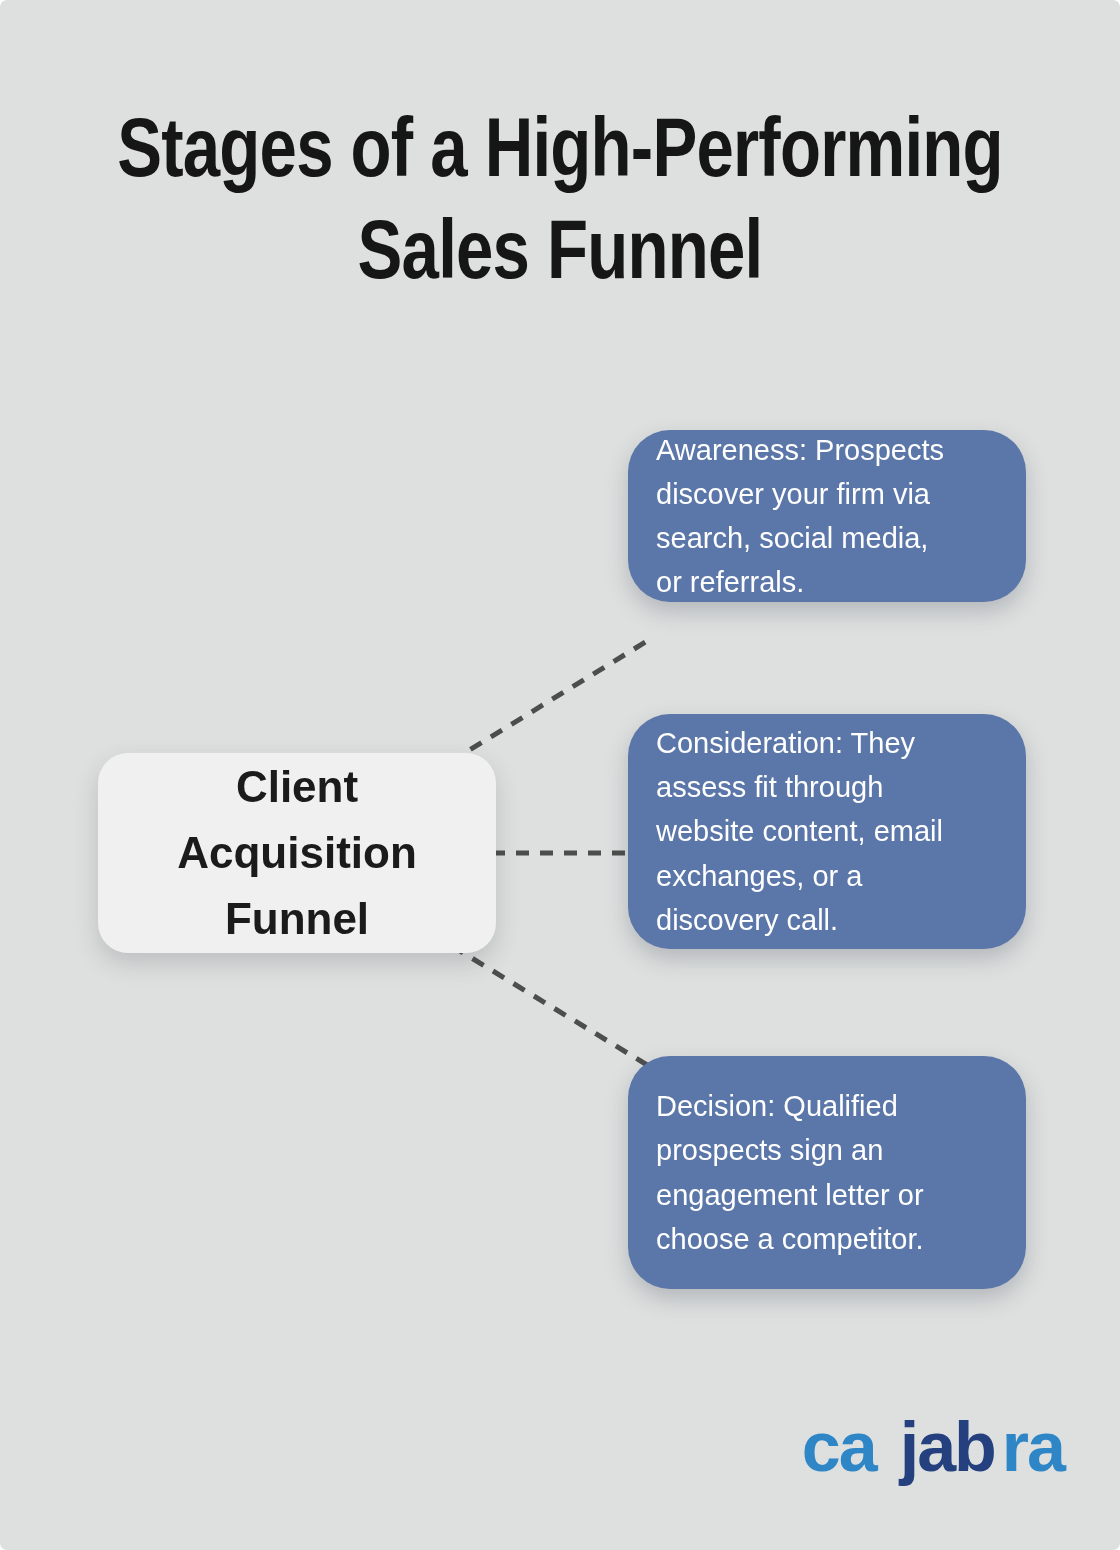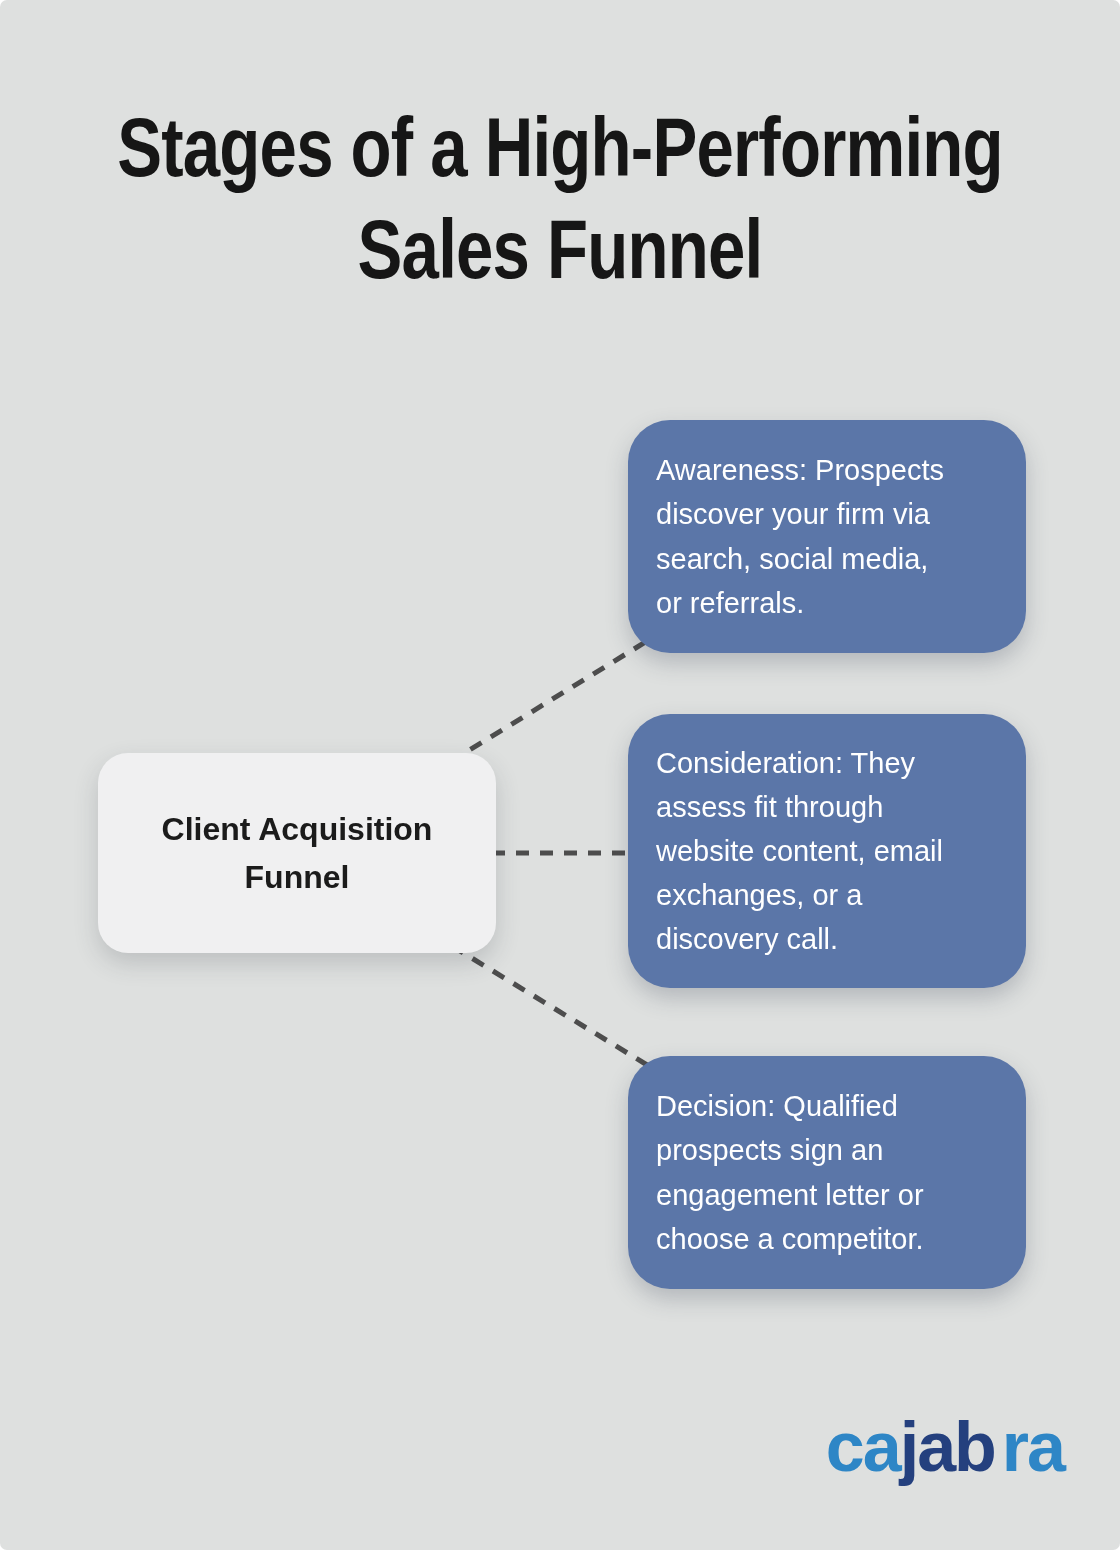--- a/index.html
+++ b/index.html
@@ -51,55 +51,55 @@
     width: 398px;
     height: 200px;
     background: var(--center-bg);
     border-radius: 30px;
     box-shadow: 0 10px 24px rgba(55, 60, 70, 0.20);
     display: flex;
     align-items: center;
     justify-content: center;
     text-align: center;
     font-weight: bold;
-    font-size: 32px;
+    font-size: 44px;
     line-height: 1.5;
     color: #1b1b1b;
     white-space: pre-line;
     padding: 0 30px;
   }
   .stage {
     position: absolute;
     left: 628px;
     width: 398px;
     background: var(--stage-bg);
     border-radius: 42px;
     box-shadow: 0 10px 22px rgba(55, 65, 85, 0.25);
     display: flex;
     align-items: center;
     color: var(--stage-text);
     font-size: 29px;
     line-height: 1.52;
     padding: 0 28px;
     white-space: pre-line;
   }
-  .stage-awareness    { top: 420px;  height: 233px; }
-  .stage-consideration{ top: 714px;  height: 274px; align-items: center; }
+  .stage-awareness    { top: 430px;  height: 172px; }
+  .stage-consideration{ top: 714px;  height: 235px; align-items: center; }
   .stage-decision     { top: 1056px; height: 233px; }
   .logo {
     position: absolute;
     top: 1412px;
     right: 56px;
     font-weight: bold;
     font-size: 70px;
     line-height: 70px;
     letter-spacing: -2px;
   }
   .logo .seg-light { color: var(--logo-light); margin-left: 7px; }
-  .logo .seg-dark  { color: var(--logo-dark); }
+  .logo .seg-dark  { color: var(--logo-dark); margin-left: 24px; }
 </style>
 </head>
 <body>
 
 <div class="canvas">
 
   <h1 class="title">Stages of a High-Performing
 Sales Funnel</h1>
 
   <svg class="connector-svg" viewBox="0 0 1120 1550" xmlns="http://www.w3.org/2000/svg" aria-hidden="true">

